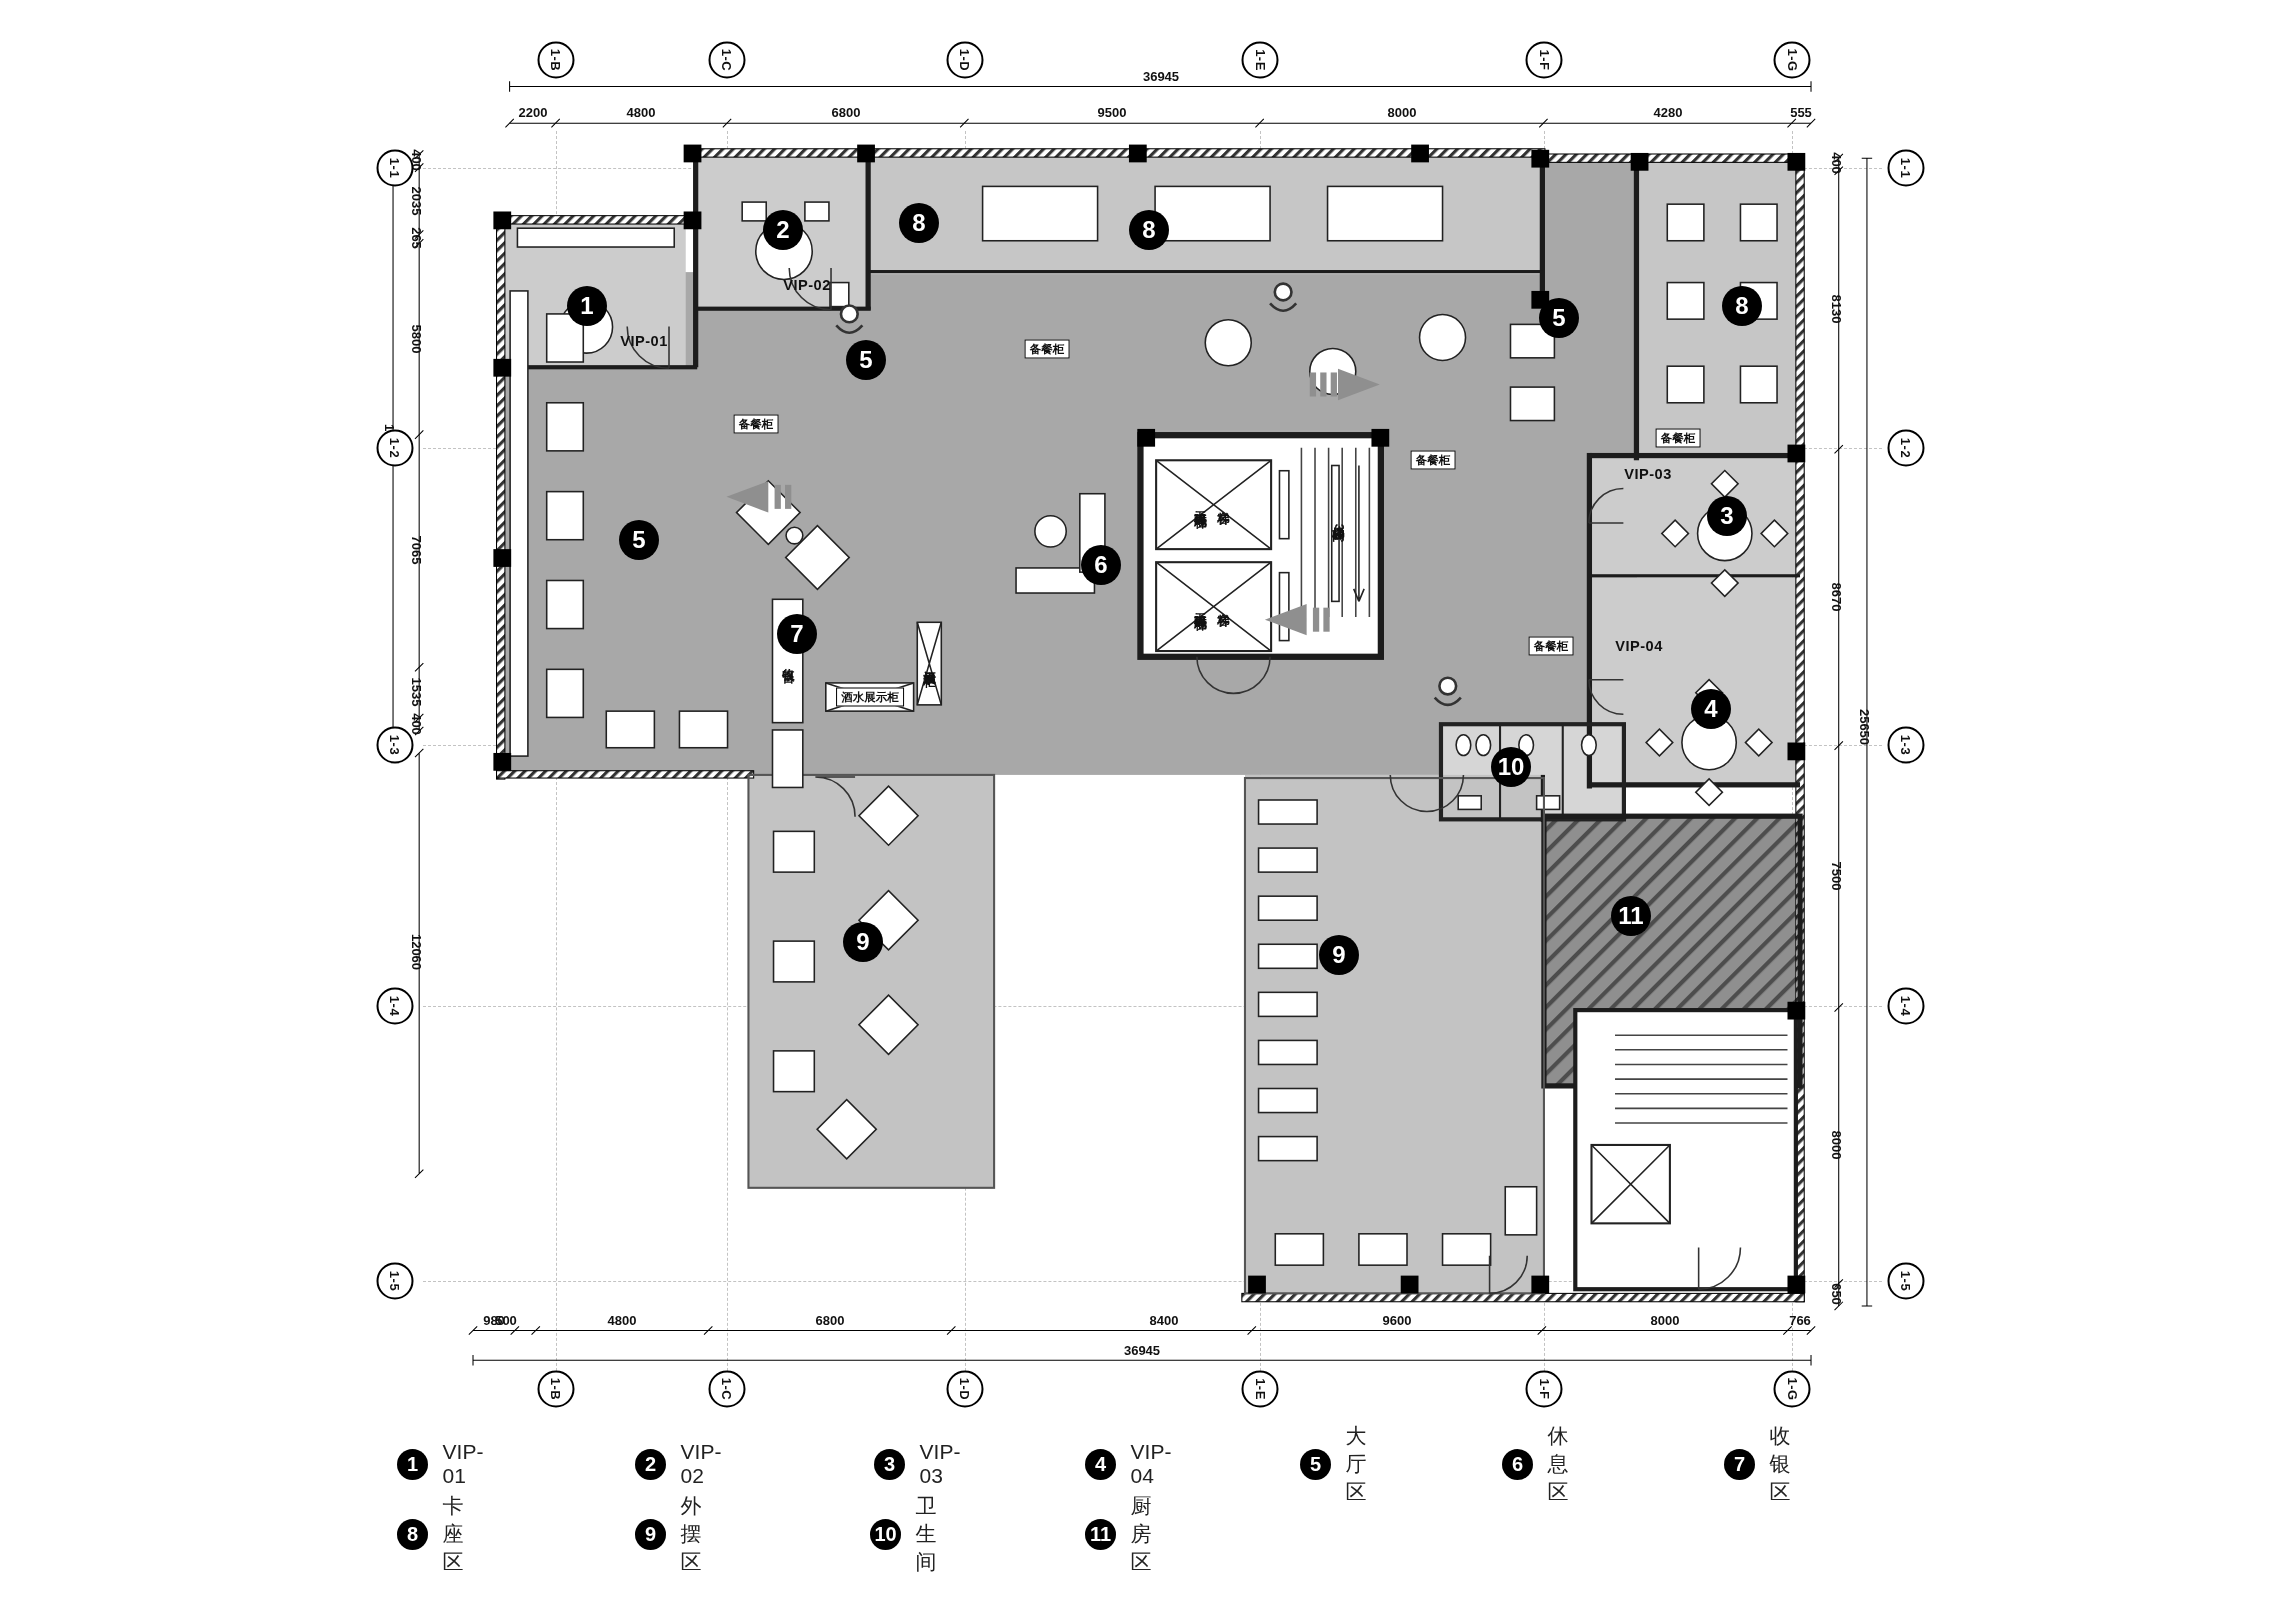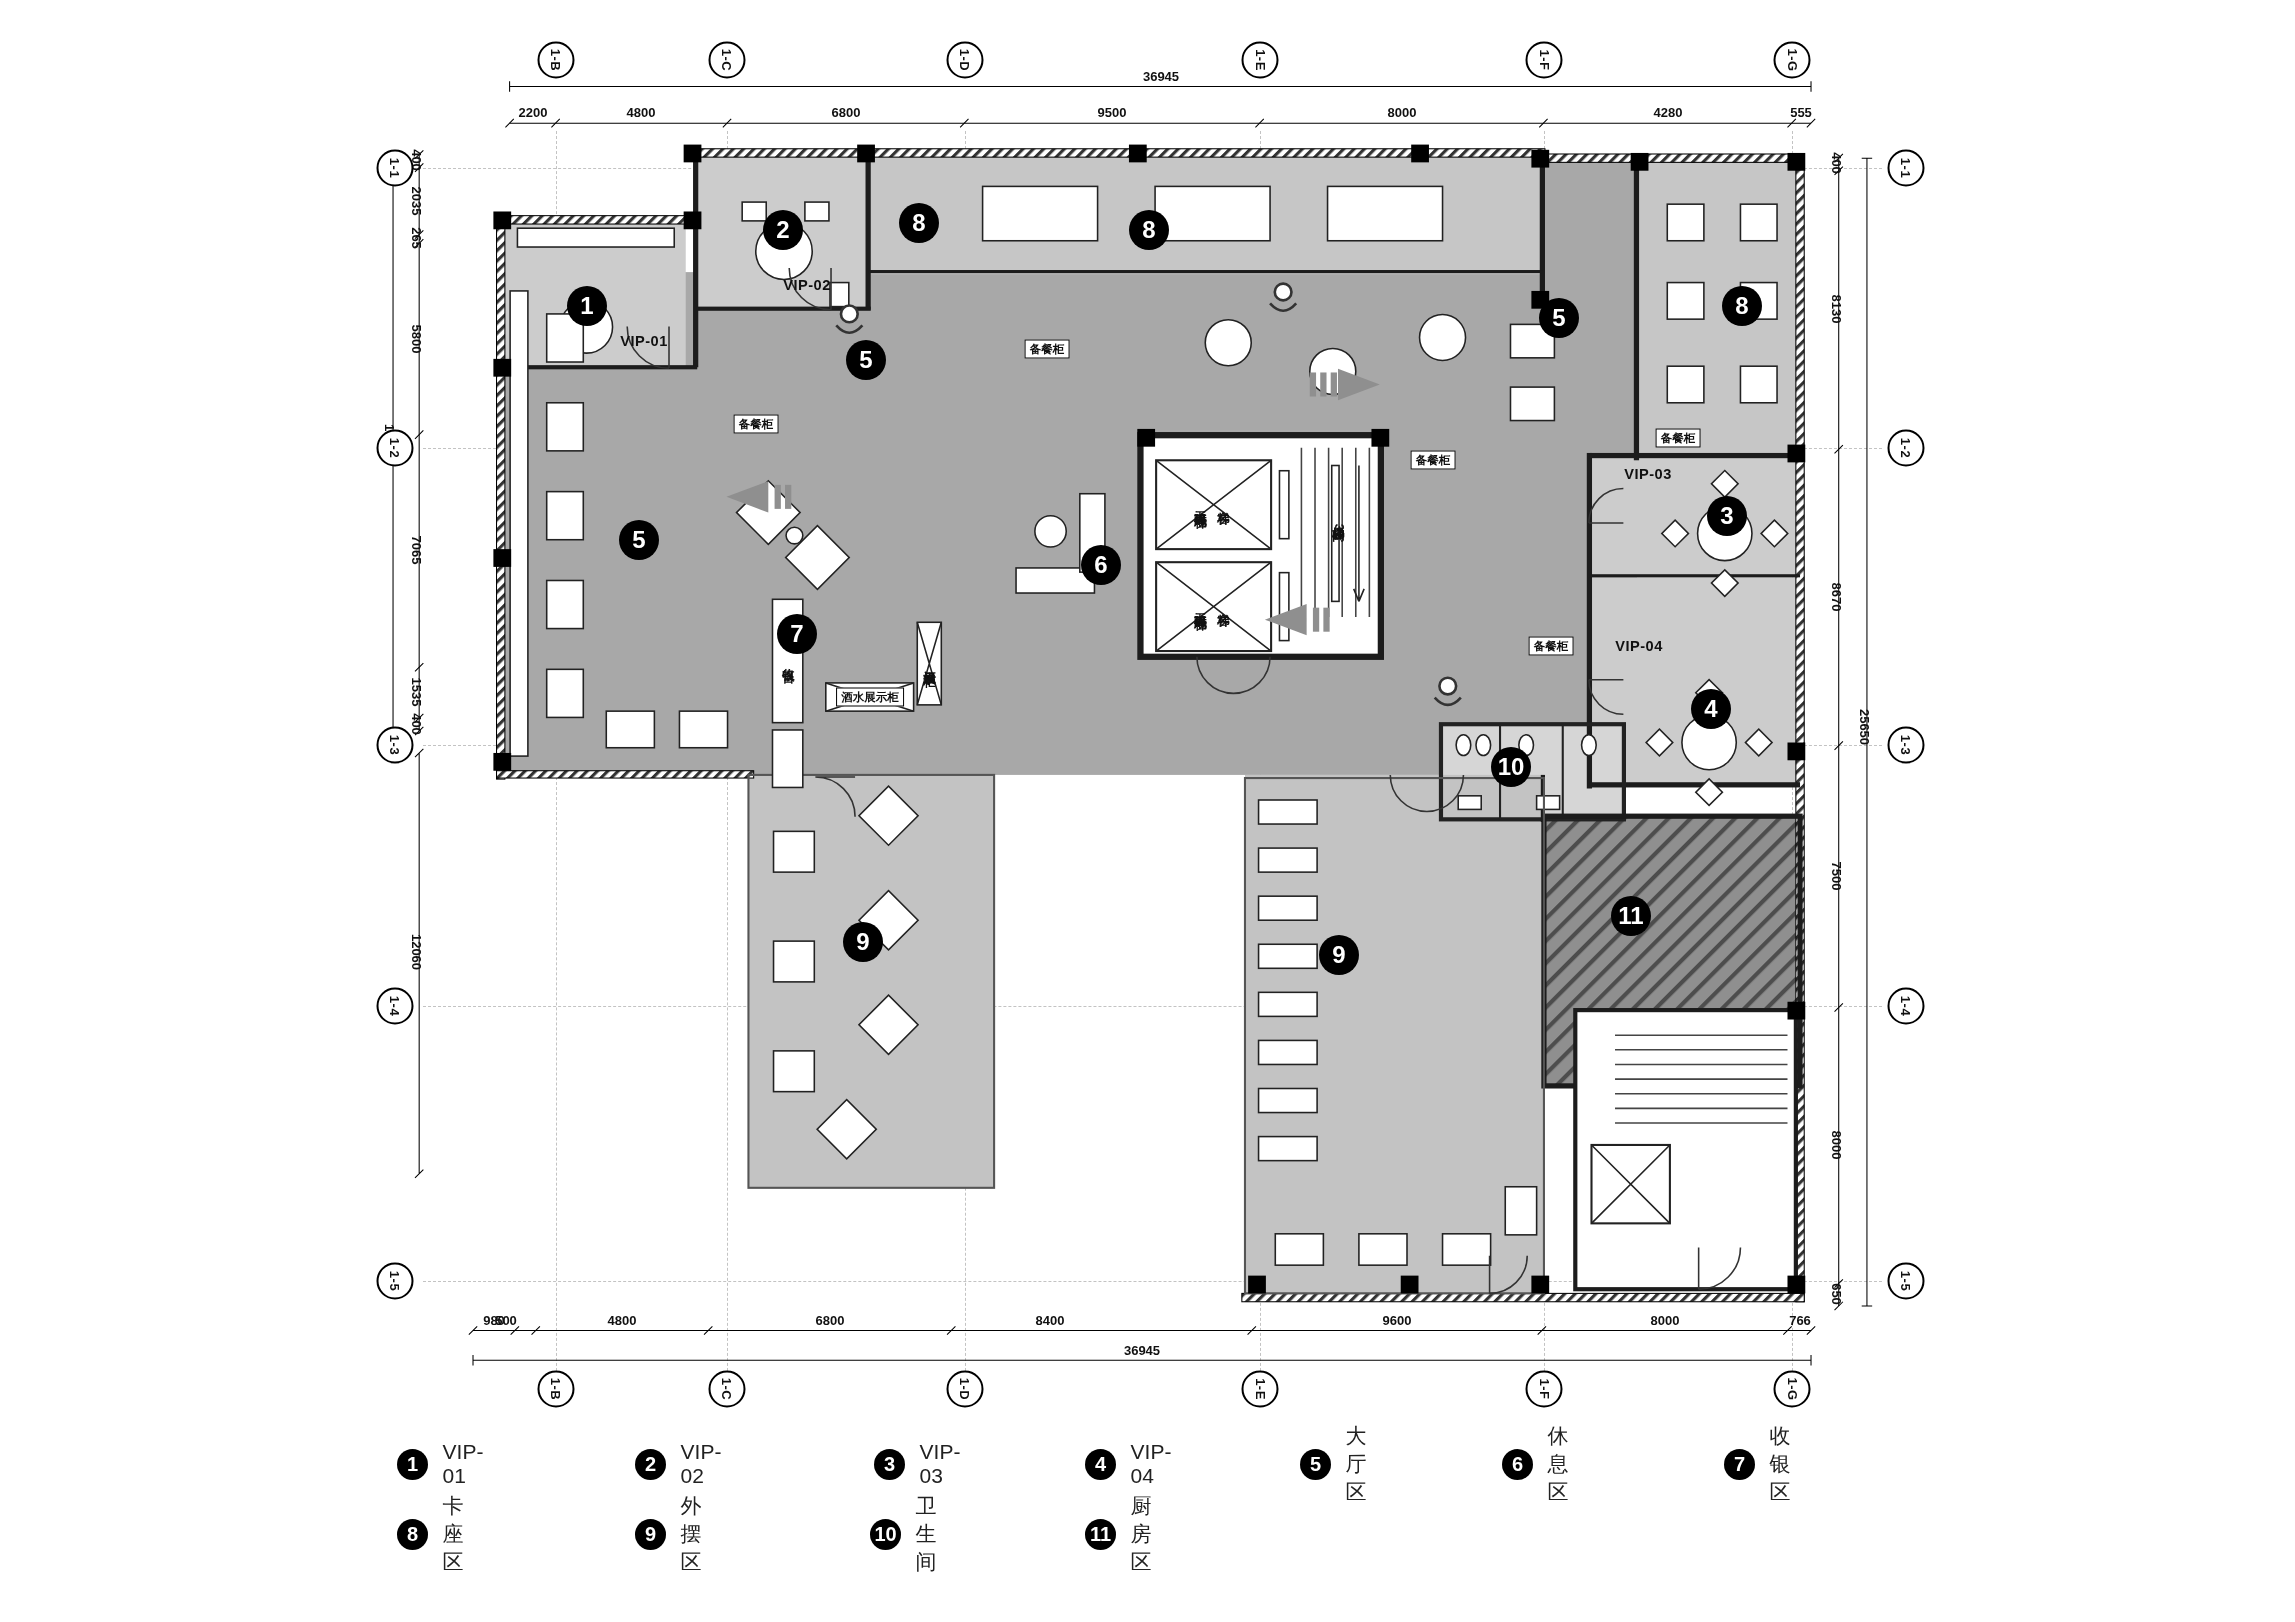--- a/index.html
+++ b/index.html
@@ -365,21 +365,21 @@
       <div class="dim" style="left: 641px; top: 120px;">4800</div>
       <div class="dim" style="left: 846px; top: 120px;">6800</div>
       <div class="dim" style="left: 1112px; top: 120px;">9500</div>
       <div class="dim" style="left: 1402px; top: 120px;">8000</div>
       <div class="dim" style="left: 1668px; top: 120px;">4280</div>
       <div class="dim" style="left: 1801px; top: 120px;">555</div>
       <div class="dim" style="left: 494px; top: 1328px;">980</div>
       <div class="dim" style="left: 506px; top: 1328px;">500</div>
       <div class="dim" style="left: 622px; top: 1328px;">4800</div>
       <div class="dim" style="left: 830px; top: 1328px;">6800</div>
-      <div class="dim" style="left: 1050px; top: 1328px;">8400</div>
+      <div class="dim" style="left: 1164px; top: 1328px;">8400</div>
       <div class="dim" style="left: 1397px; top: 1328px;">9600</div>
       <div class="dim" style="left: 1665px; top: 1328px;">8000</div>
       <div class="dim" style="left: 1800px; top: 1328px;">766</div>
       <div class="dim" style="left: 1142px; top: 1358px;">36945</div>
       <div class="dim v" style="left: 416px; top: 160px;">400</div>
       <div class="dim v" style="left: 416px; top: 201px;">2035</div>
       <div class="dim v" style="left: 416px; top: 238px;">265</div>
       <div class="dim v" style="left: 416px; top: 339px;">5800</div>
       <div class="dim v" style="left: 416px; top: 550px;">7065</div>
       <div class="dim v" style="left: 416px; top: 692px;">1535</div>

